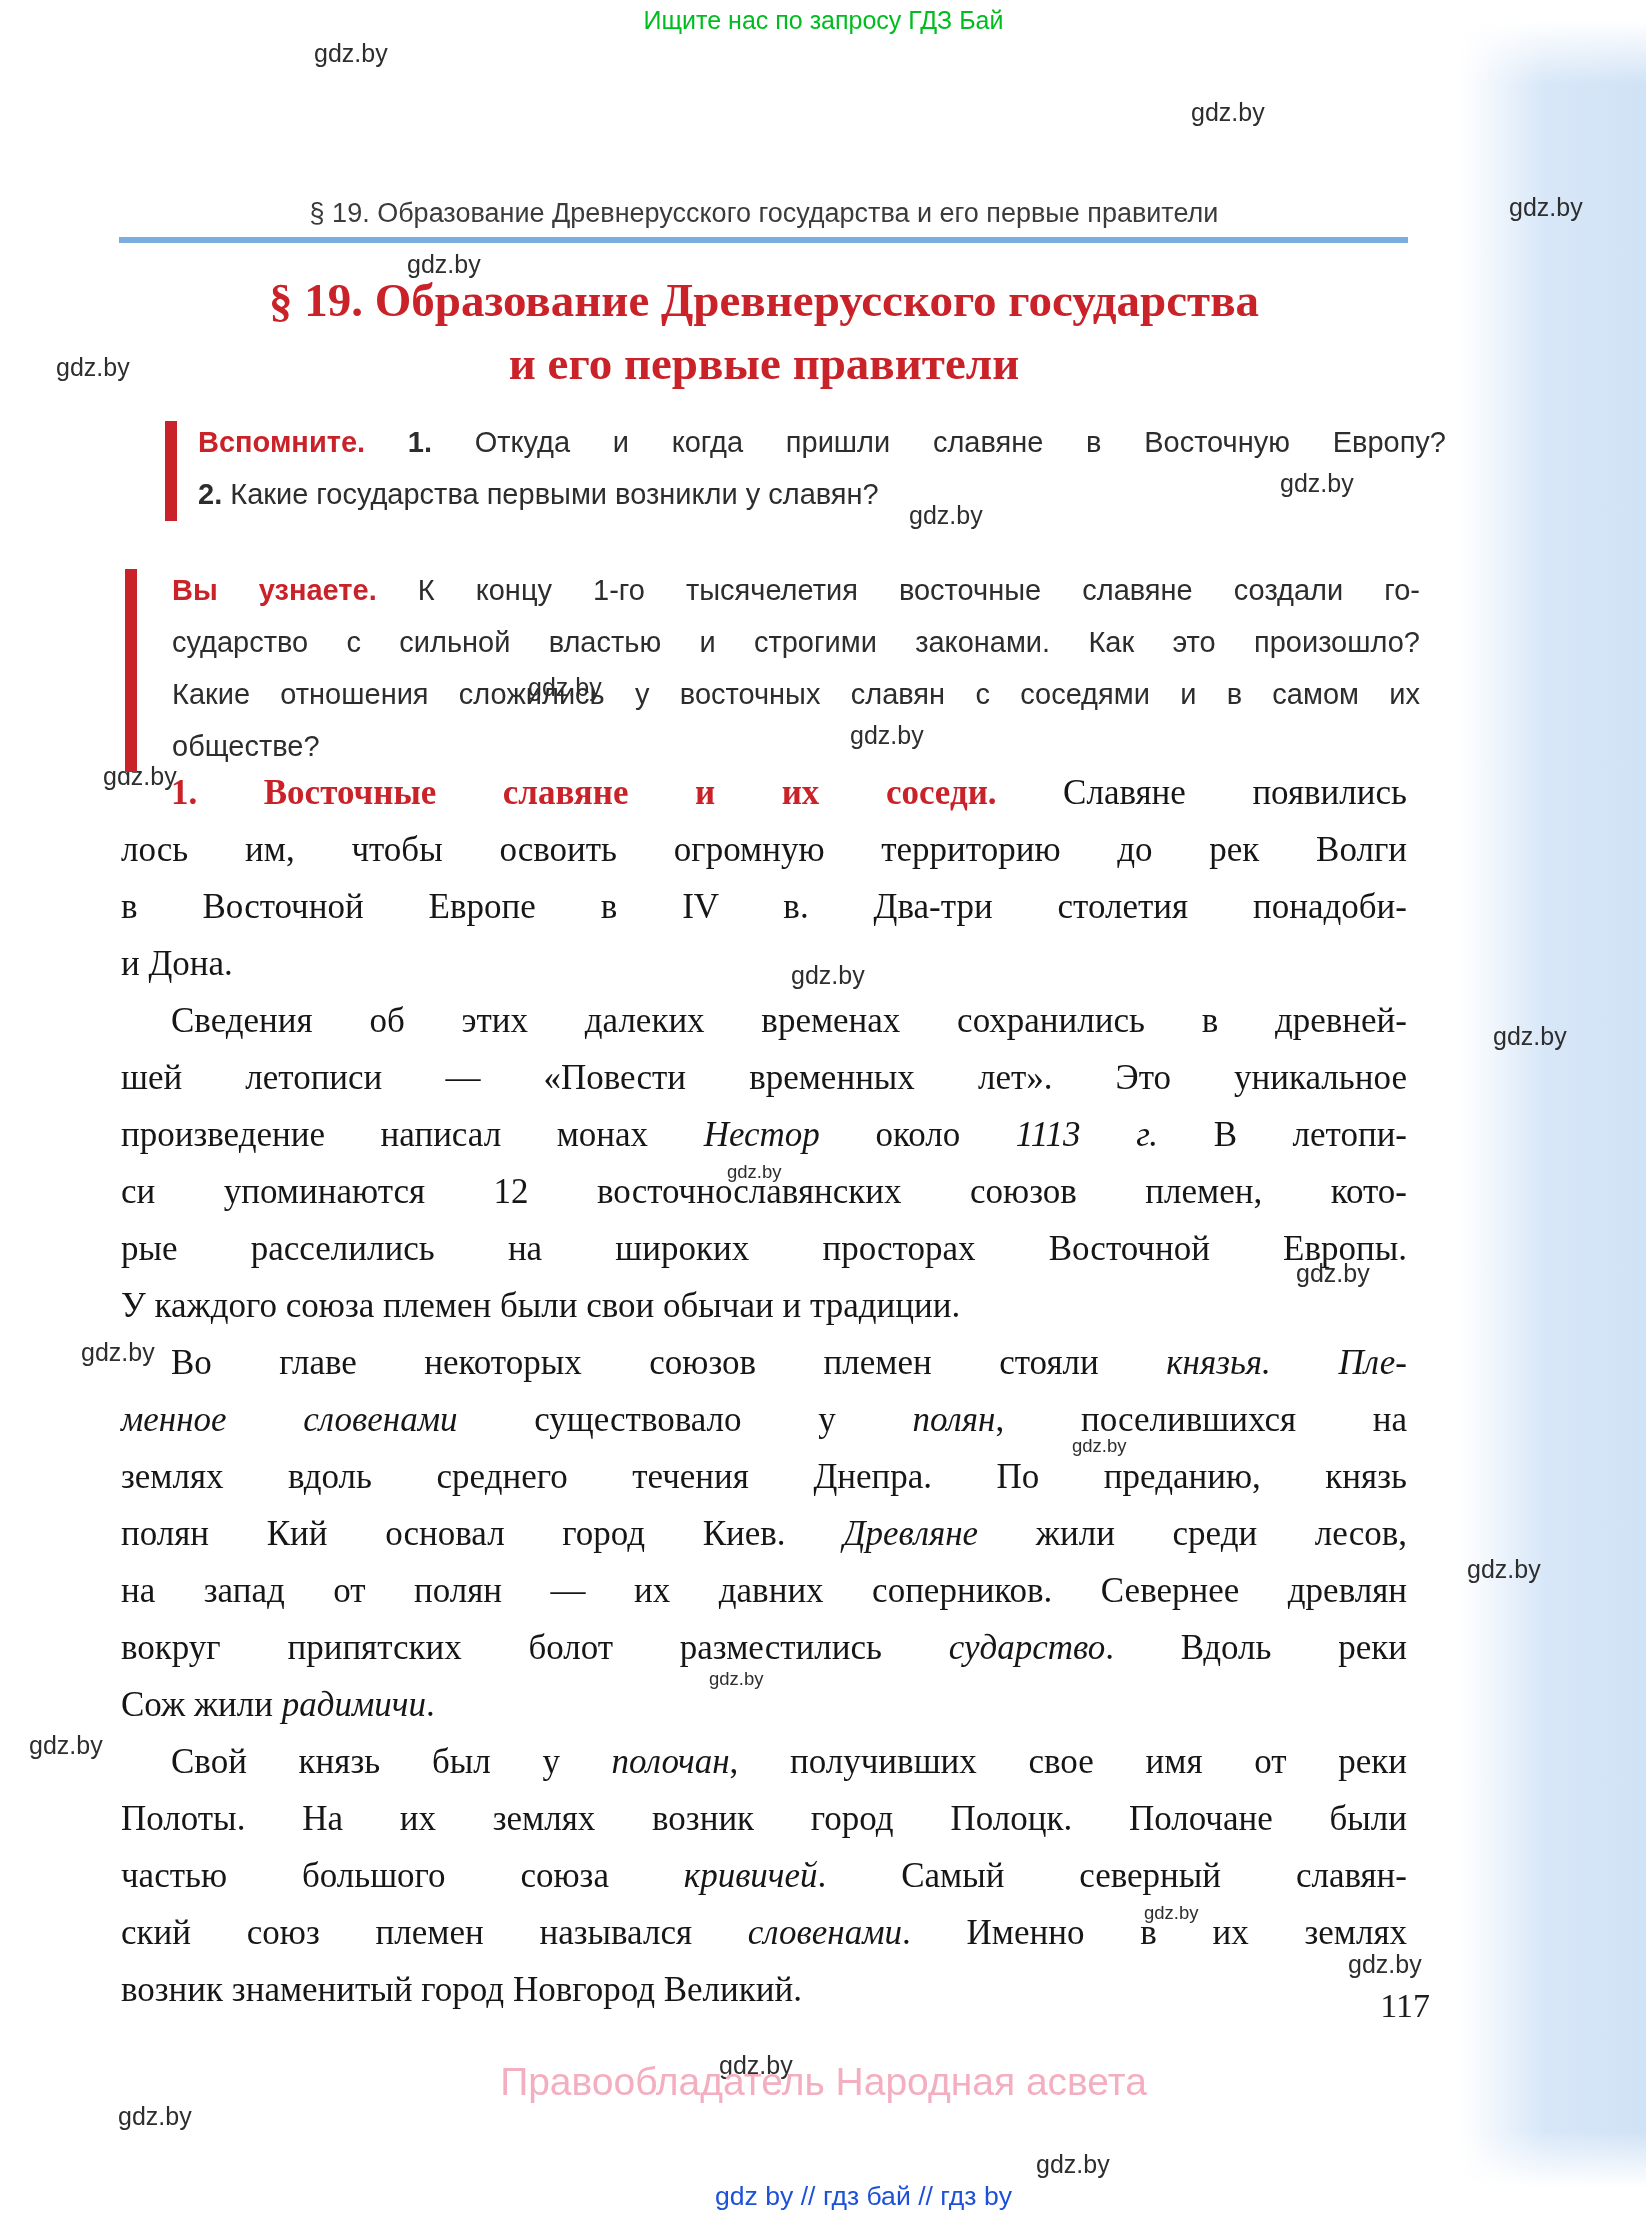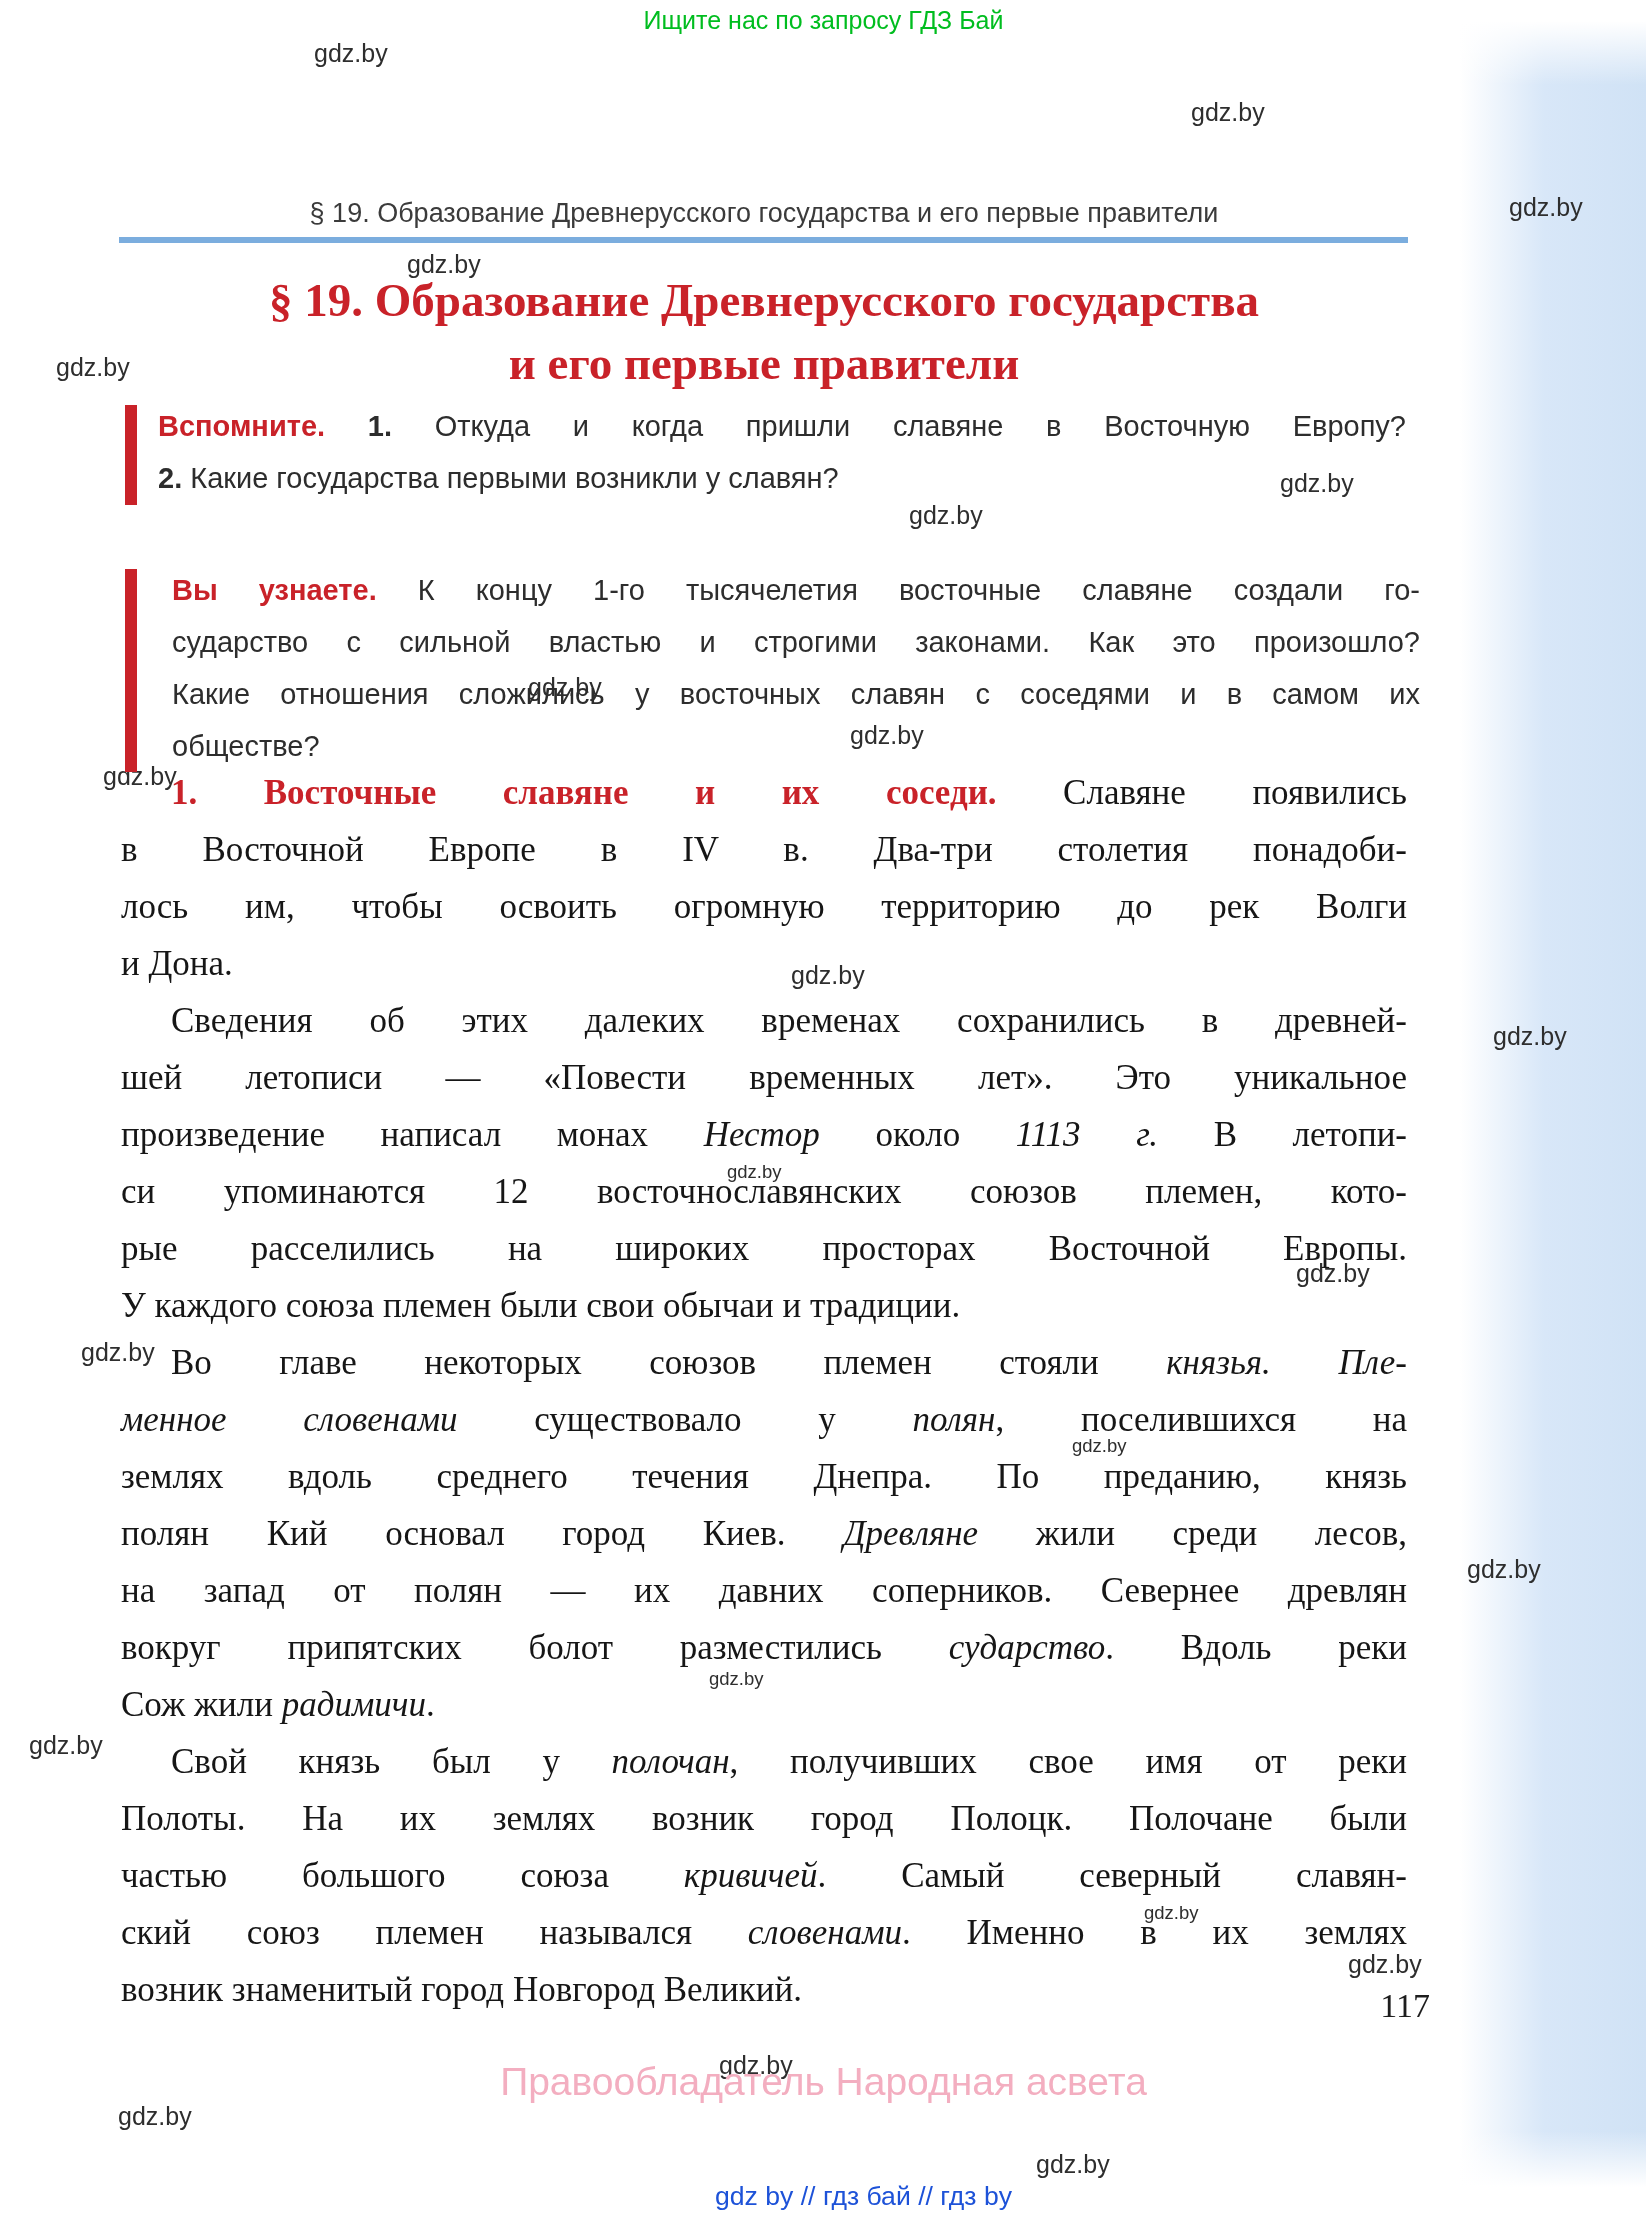--- a/index.html
+++ b/index.html
@@ -20,21 +20,21 @@
   .content{position:relative;z-index:2;}
   .running-head{position:absolute;left:121px;width:1286px;top:198px;text-align:center;
         font-family:"Liberation Sans",sans-serif;font-size:27px;color:#3b3b3b;}
   .rule{position:absolute;left:119px;width:1289px;top:237px;height:5.6px;background:var(--rule_blue);}
   .title{position:absolute;left:121px;width:1286px;top:269px;text-align:center;
         color:var(--accent_red);font-weight:bold;font-size:47px;line-height:63px;}
   .intro{position:absolute;left:125px;width:1281px;font-family:"Liberation Sans",sans-serif;
         font-size:29px;line-height:52px;color:#2d2d2d;}
   .intro .bar{position:absolute;left:0;top:4.8px;width:12px;background:var(--accent_red);}
   .intro .itext{margin-left:33px;}
-  #remember{top:400px;}  #remember .bar{height:100px;}
+  #remember{top:416px;margin-left:40px;}  #remember .bar{height:100px;}
   #learn{top:564px;padding-left:14px;}     #learn .bar{height:203px;}
   .body-text{position:absolute;left:121px;top:764px;width:1286px;
         font-size:35px;line-height:57px;color:#161616;}
   .pline{text-align:justify;text-align-last:justify;}
   .pline.last{text-align-last:auto;}
   .para .pline.first{text-indent:50px;}
   .run-r{}
   .run-i{font-style:italic;}
   .run-b{font-weight:bold;}
   .run-bi{font-style:italic;font-weight:normal;}
@@ -106,22 +106,22 @@
           <div class="pline first"><span class="run-rb">Вы узнаете.</span><span class="run-r"> К концу 1-го тысячелетия восточные славяне создали го-</span></div>
           <div class="pline"><span class="run-r">сударство с сильной властью и строгими законами. Как это произошло?</span></div>
           <div class="pline"><span class="run-r">Какие отношения сложились у восточных славян с соседями и в самом их</span></div>
           <div class="pline last"><span class="run-r">обществе?</span></div>
         </div>
     </div>
 
     <div class="body-text">
       <div class="para">
           <div class="pline first"><span class="run-rb">1. Восточные славяне и их соседи.</span><span class="run-r"> Славяне появились</span></div>
+          <div class="pline"><span class="run-r">лось им, чтобы освоить огромную территорию до рек Волги</span></div>
           <div class="pline"><span class="run-r">в Восточной Европе в IV в. Два-три столетия понадоби-</span></div>
-          <div class="pline"><span class="run-r">лось им, чтобы освоить огромную территорию до рек Волги</span></div>
           <div class="pline last"><span class="run-r">и Дона.</span></div>
         </div>
       <div class="para">
           <div class="pline first"><span class="run-r">Сведения об этих далеких временах сохранились в древней-</span></div>
           <div class="pline"><span class="run-r">шей летописи — «Повести временных лет». Это уникальное</span></div>
           <div class="pline"><span class="run-r">произведение написал монах </span><span class="run-i">Нестор</span><span class="run-r"> около </span><span class="run-i">1113 г.</span><span class="run-r"> В летопи-</span></div>
           <div class="pline"><span class="run-r">си упоминаются 12 восточнославянских союзов племен, кото-</span></div>
           <div class="pline"><span class="run-r">рые расселились на широких просторах Восточной Европы.</span></div>
           <div class="pline last"><span class="run-r">У каждого союза племен были свои обычаи и традиции.</span></div>
         </div>

